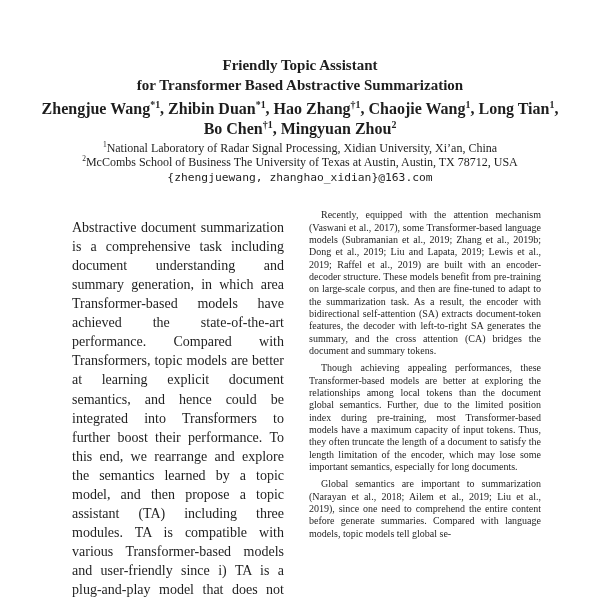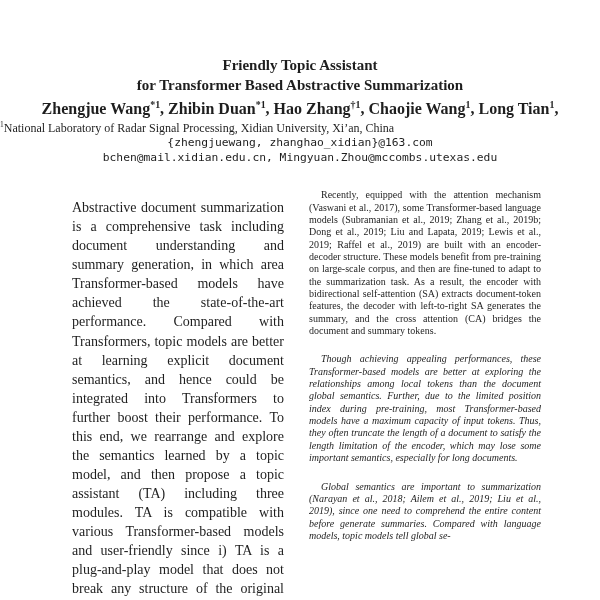--- a/index.html
+++ b/index.html
@@ -15,21 +15,21 @@
   }
   .title {
     text-align: center; font-weight: bold;
     font-size: 15px; line-height: 1.3;
   }
   .authors {
     margin-top: 4px; text-align: center; font-weight: bold;
     font-size: 16px; line-height: 1.25;
   }
   .affils {
-    margin-top: 2px; 
+    margin-top: 2px; text-align: center;
     font-size: 12px; line-height: 1.2;
   }
   .emails {
     margin-top: 1px; text-align: center;
     font-family: "DejaVu Sans Mono", "Liberation Mono", monospace;
     font-size: 11.3px; line-height: 1.28;
   }
   sup { font-size: 0.62em; vertical-align: super; line-height: 0; }
   .columns {
     display: flex; gap: 15px;
@@ -49,44 +49,46 @@
     margin-top: 16px; font-weight: bold;
     font-size: 16px; line-height: 1.3;
   }
   .section-heading .sec-num { display: inline-block; width: 22px; }
   .body-par {
     margin-top: 9px;
     font-size: 10px; line-height: 1.235;
     text-align: justify;
   }
   .body-par.indent { text-indent: 12px; margin-top: 0; }
-  .body-par + .body-par.indent { margin-top: 16px; font-style: italic; }
+  .body-par + .body-par.indent { margin-top: 5px; }
 </style>
 </head>
 <body>
 
 <div class="page">
 
   <div class="title">
     <div>Friendly Topic Assistant</div>
     <div>for Transformer Based Abstractive Summarization</div>
   </div>
 
   <div class="authors">
     <div><span>Zhengjue Wang</span><sup>*1</sup><span>, </span><span>Zhibin Duan</span><sup>*1</sup><span>, </span><span>Hao Zhang</span><sup>†1</sup><span>, </span><span>Chaojie Wang</span><sup>1</sup><span>, </span><span>Long Tian</span><sup>1</sup><span>,</span>
     </div>
+    <div><span>Bo Chen</span><sup>†1</sup><span>, </span><span>Mingyuan Zhou</span><sup>2</sup>
+    </div>
   </div>
 
   <div class="affils">
     <div><sup>1</sup><span>National Laboratory of Radar Signal Processing, Xidian University, Xi’an, China</span></div>
+    <div><sup>2</sup><span>McCombs School of Business The University of Texas at Austin, Austin, TX 78712, USA</span></div>
   </div>
 
   <div class="emails">
     <div>{zhengjuewang, zhanghao_xidian}@163.com</div>
-    <div>bchen@mail.xidian.edu.cn, Mingyuan.Zhou@mccombs.utexas.edu</div>
   </div>
 
   <div class="columns">
 
     <div class="col">
       <div class="abstract-text">Abstractive document summarization is a comprehensive task including document understanding and summary generation, in which area Transformer-based models have achieved the state-of-the-art performance. Compared with Transformers, topic models are better at learning explicit document semantics, and hence could be integrated into Transformers to further boost their performance. To this end, we rearrange and explore the semantics learned by a topic model, and then propose a topic assistant (TA) including three modules. TA is compatible with various Transformer-based models and user-friendly since i) TA is a plug-and-play model that does not break any structure of the original Transformer network, making users easily fine-tune Transformer+TA based on a well pre-trained model; ii) TA only introduces a small number of extra parameters. Experimental results on three datasets demonstrate that TA is able to improve the performance of several Transformer-based models.</div>
       <div class="section-heading">
         <span class="sec-num">1</span><span>Introduction</span>
       </div>
       <div class="body-par">Automatic summarization, requiring both document understanding and text generation, is a comprehensive task in natural language processing</div>

